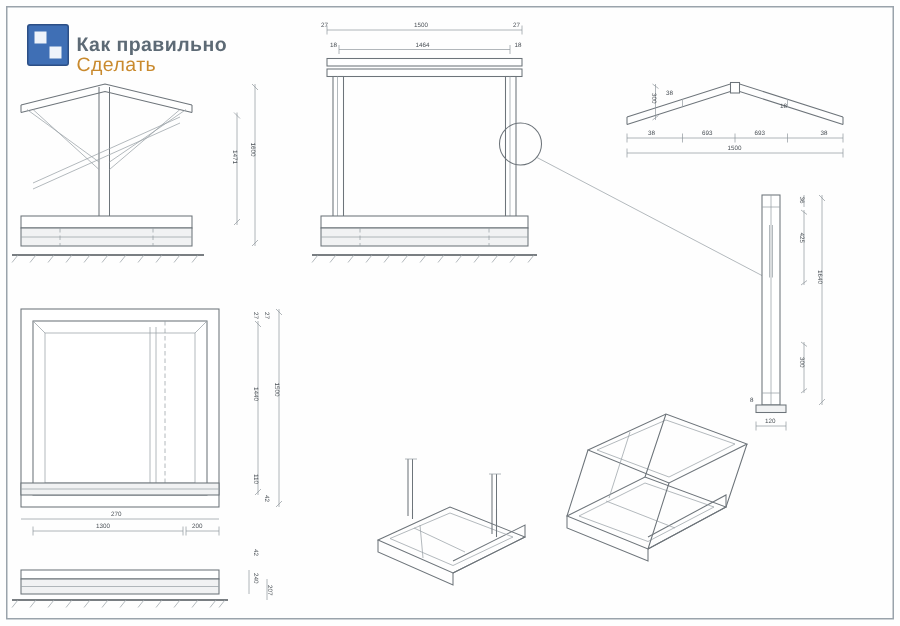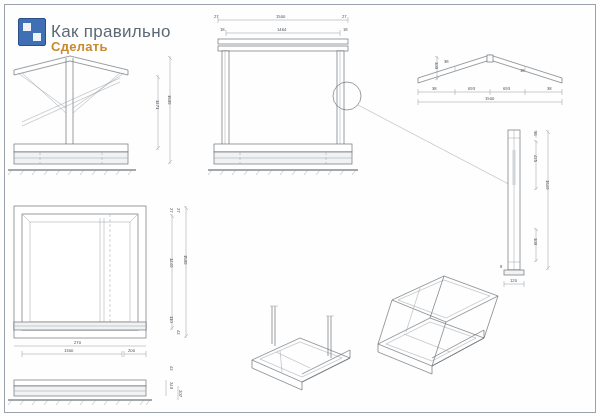--- a/index.html
+++ b/index.html
@@ -7,22 +7,22 @@
        font-family:"Liberation Sans", sans-serif;color:#333;}
   .sheet{position:absolute;inset:0;background:#fefefe;}
   .frame{position:absolute;left:4px;top:4px;width:592px;height:409px;
          border:1px solid #9aa3ab;box-sizing:border-box;}
   .logo{position:absolute;left:18px;top:10px;display:flex;align-items:center;gap:5px;}
   .logo-mark{width:26px;height:26px;background:#3f6fb5;border:1px solid #2c4f86;
              position:relative;border-radius:2px;}
   .logo-mark:before{content:"";position:absolute;left:4px;top:4px;width:8px;height:8px;background:#eef3fa;}
   .logo-mark:after{content:"";position:absolute;left:14px;top:14px;width:8px;height:8px;background:#eef3fa;}
   .logo-text{line-height:1.0;}
-  .logo-l1{font-size:17px;font-weight:normal;color:#5d6a75;letter-spacing:.3px;margin-top:13px;}
-  .logo-l2{font-size:13px;font-weight:bold;color:#c98a2e;letter-spacing:.3px;}
+  .logo-l1{font-size:13px;font-weight:bold;color:#5d6a75;letter-spacing:.3px;margin-top:13px;}
+  .logo-l2{font-size:13px;font-weight:normal;color:#c98a2e;letter-spacing:.3px;}
   svg{position:absolute;left:0;top:0;width:600px;height:417px;}
   .ln{stroke:#6d747a;stroke-width:.7;fill:none;}
   .ln2{stroke:#4d5358;stroke-width:1.1;fill:none;}
   .thin{stroke:#9aa1a7;stroke-width:.5;fill:none;}
   .dash{stroke:#9aa1a7;stroke-width:.5;fill:none;stroke-dasharray:3 2;}
   .fillw{fill:#ffffff;stroke:#6d747a;stroke-width:.7;}
   .fillg{fill:#f1f2f3;stroke:#6d747a;stroke-width:.7;}
   .dim{stroke:#8b9298;stroke-width:.45;fill:none;}
   text{font-family:"Liberation Sans", sans-serif;font-size:4.2px;fill:#4a5056;}
   text.v{writing-mode:vertical-rl;}

